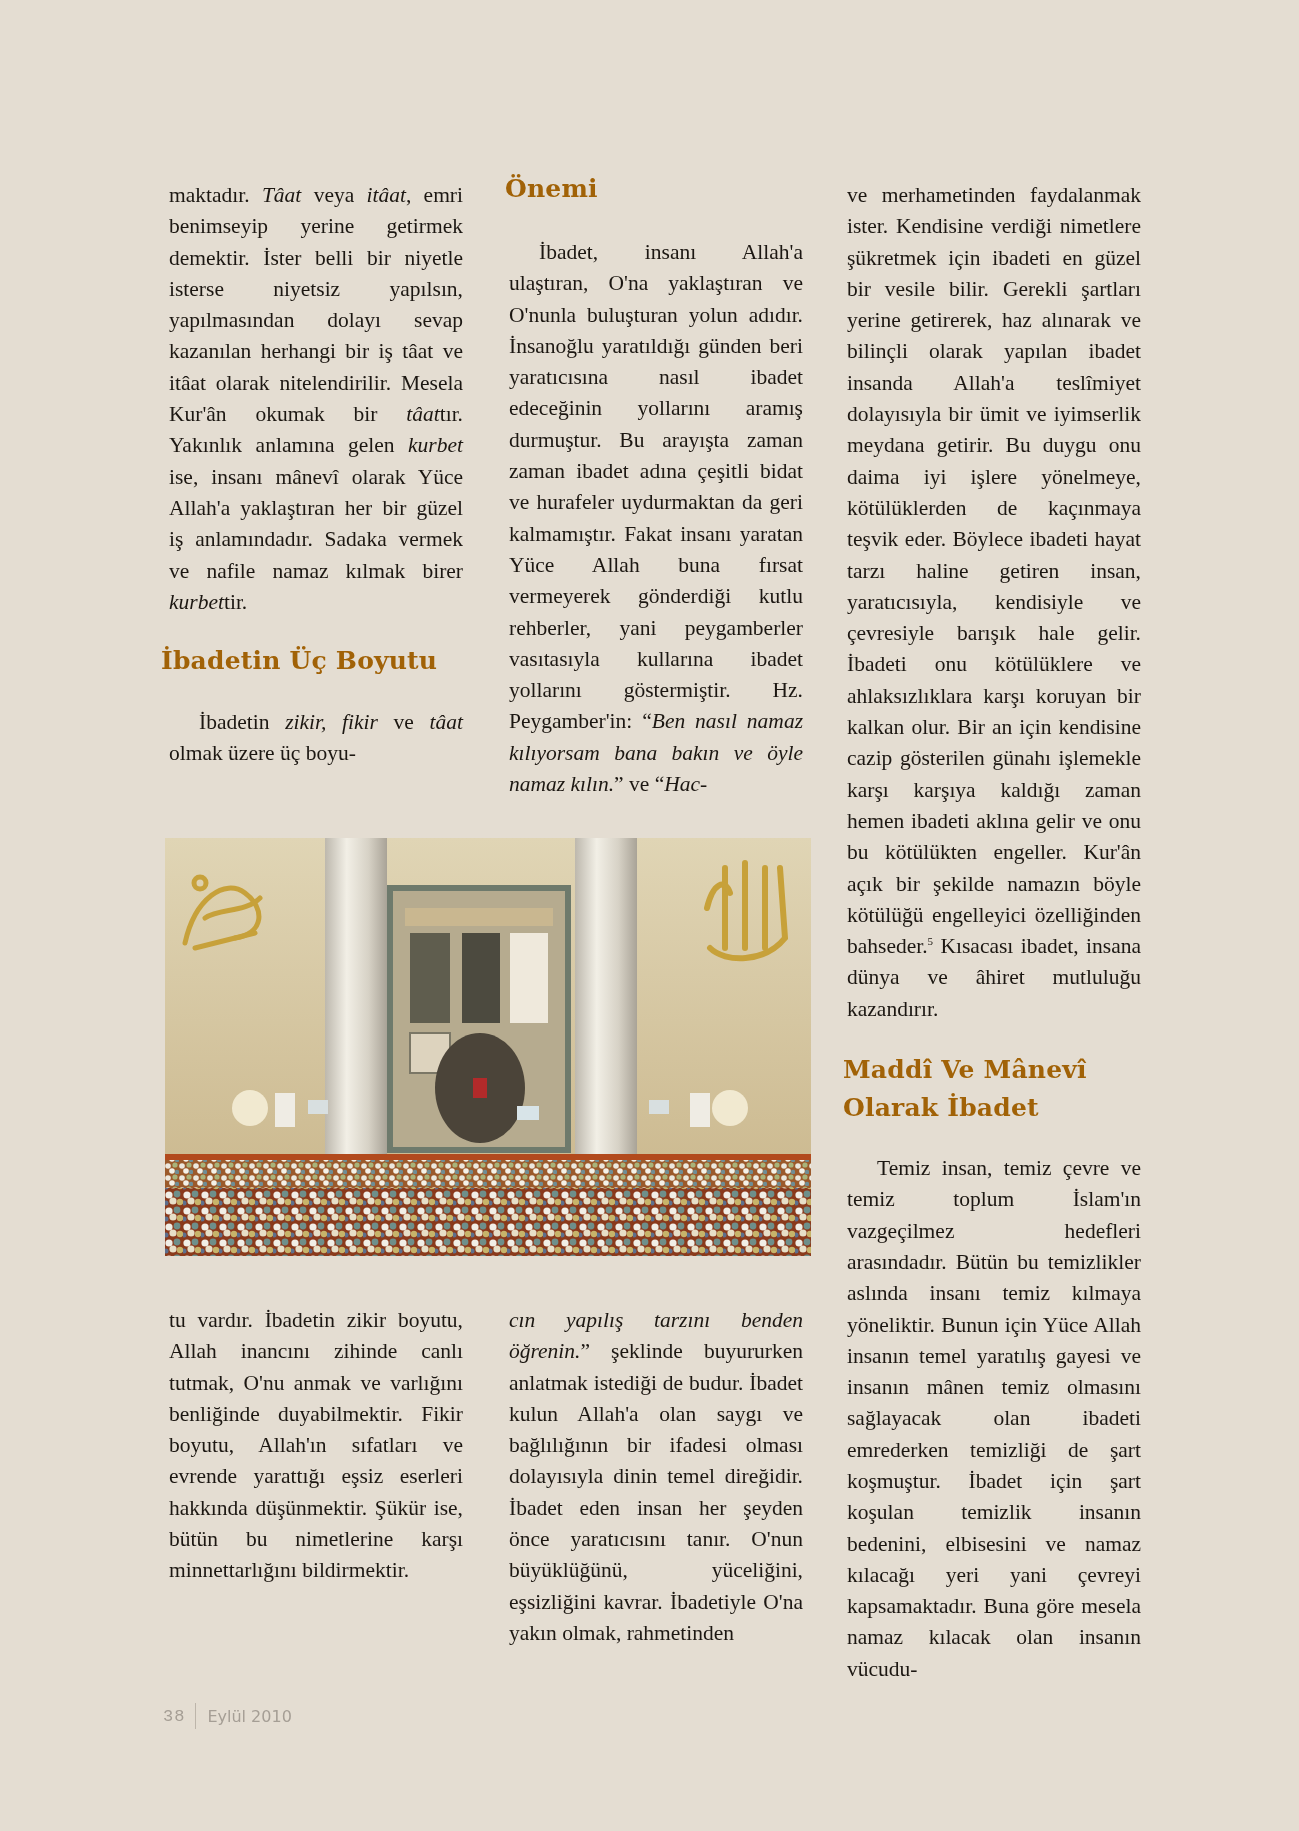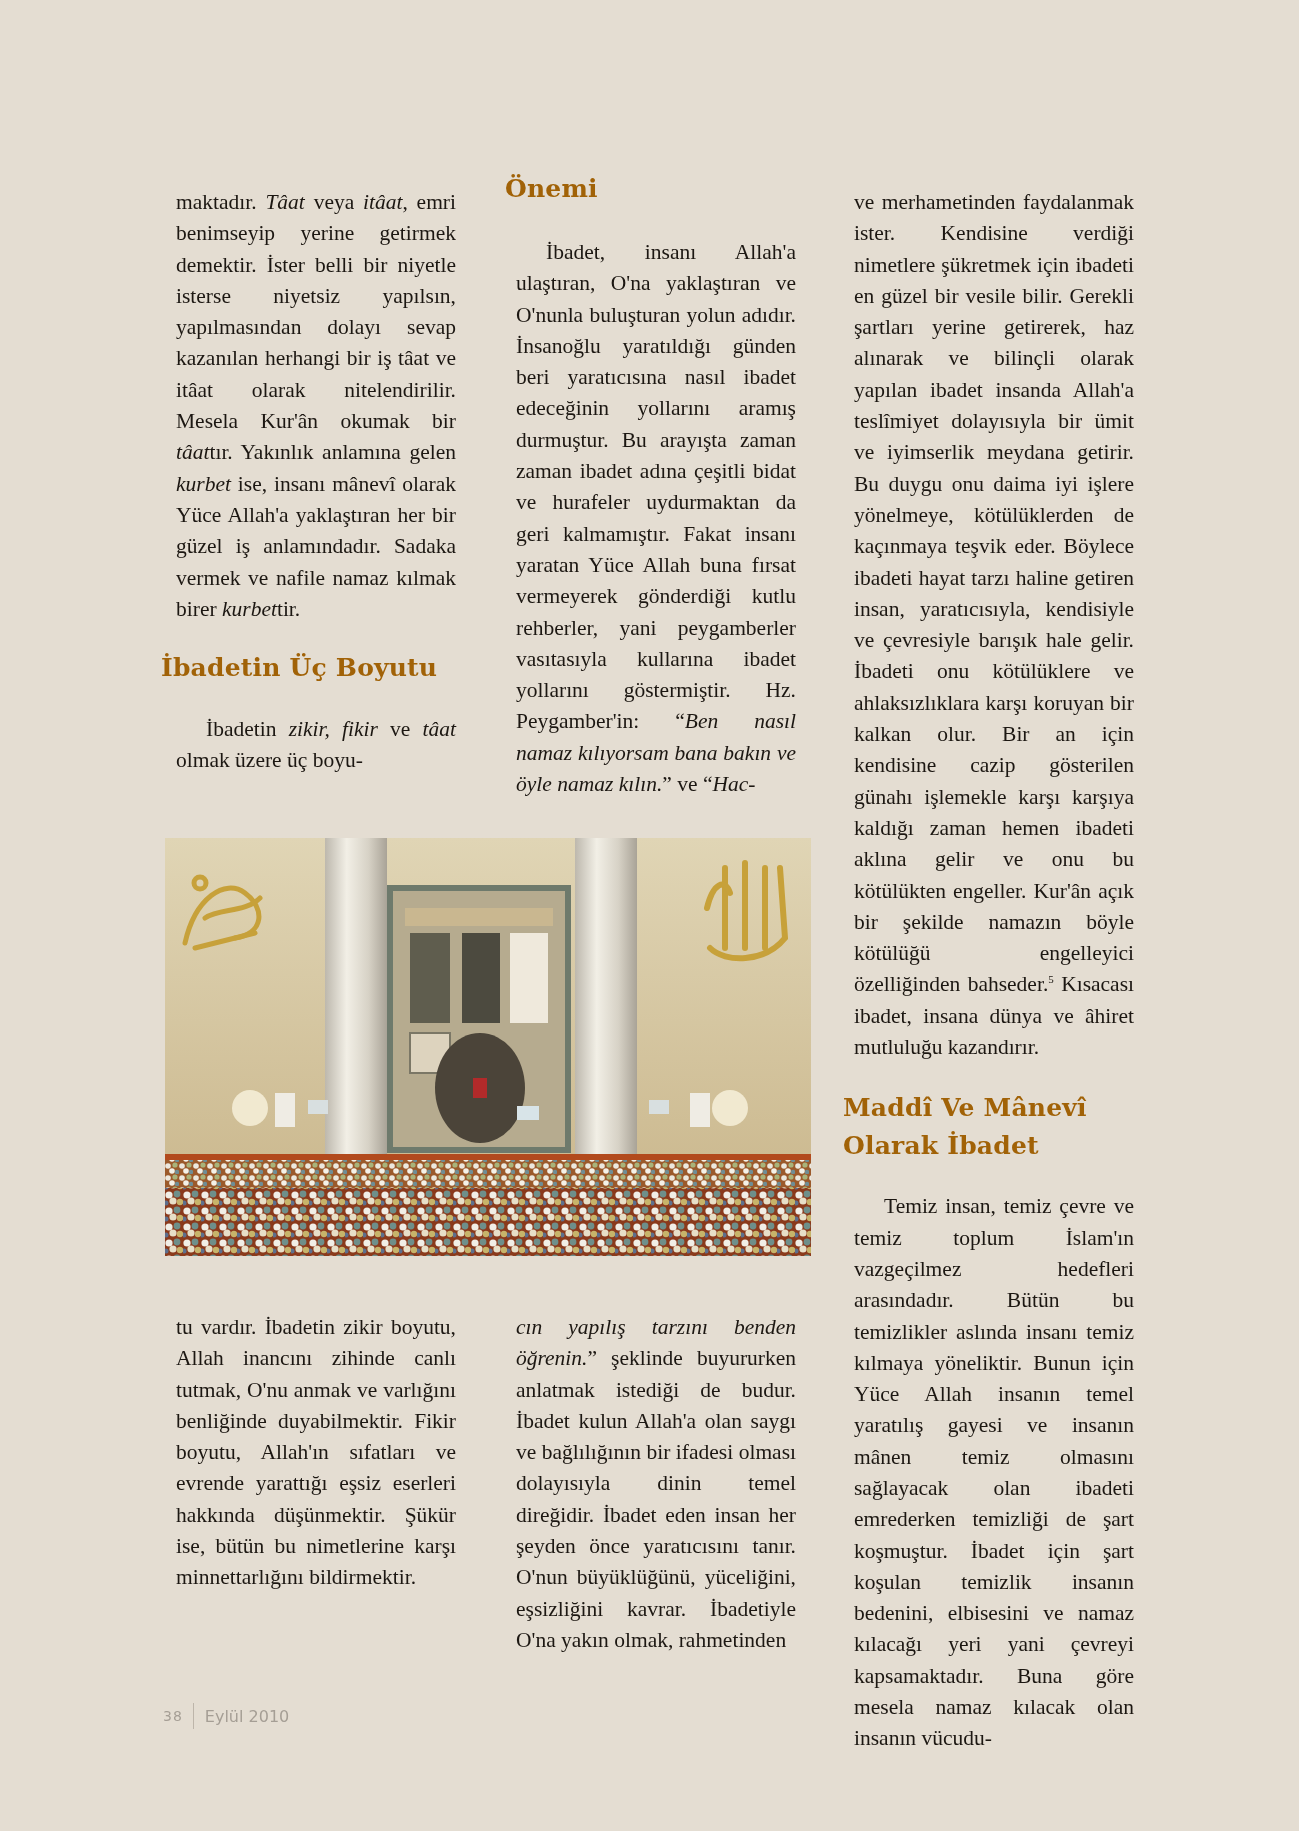--- a/index.html
+++ b/index.html
@@ -13,21 +13,21 @@
   }
   .col {
     position: absolute;
     width: 302px;
     font-family: "Liberation Serif", "DejaVu Serif", serif;
     font-size: 21.5px;
     line-height: 31.3px;
     text-align: justify;
     text-align-last: left;
   }
-  .col p { margin: 11px; }
+  .col p { margin: 4px; }
   .col p.indent { text-indent: 30px; }
   .col em { font-style: italic; }
   .heading {
     font-family: "DejaVu Serif", "Liberation Serif", serif;
     font-weight: bold;
     color: #a16207;
     text-align: center;
     font-size: 25px;
     line-height: 37px;
     letter-spacing: 0.2px;
@@ -54,21 +54,21 @@
   .photo svg { display: block; }
 
   
   .footer {
     position: absolute;
     left: 163px; top: 1703px;
     display: flex; align-items: center;
     font-family: "DejaVu Sans", "Liberation Sans", sans-serif;
     color: #a59e95;
   }
-  .footer .page-num { font-size: 14px; letter-spacing: 1px; }
+  .footer .page-num { font-size: 17px; letter-spacing: 1px; font-family: Liberation Mono, monospace; }
   .footer .sep { width: 1px; height: 26px; background: #bdb5aa; margin: 0 11px 0 10px; }
   .footer .issue { font-size: 16px; }
 </style>
 </head>
 <body>
 
 <div class="col" id="col1-top">
   <p>maktadır. <em>Tâat</em> veya <em>itâat</em>, emri benimseyip yerine getirmek demektir. İster belli bir niyetle isterse niyetsiz yapılsın, yapılmasından dolayı sevap kazanılan herhangi bir iş tâat ve itâat olarak nitelendirilir. Mesela Kur'ân okumak bir <em>tâat</em>tır. Yakınlık anlamına gelen <em>kurbet</em> ise, insanı mânevî olarak Yüce Allah'a yaklaştıran her bir güzel iş anlamındadır. Sadaka vermek ve nafile namaz kılmak birer <em>kurbet</em>tir.</p>
   <div class="heading">İbadetin Üç Boyutu</div>
   <p class="indent">İbadetin <em>zikir, fikir</em> ve <em>tâat</em> olmak üzere üç boyu-</p>

